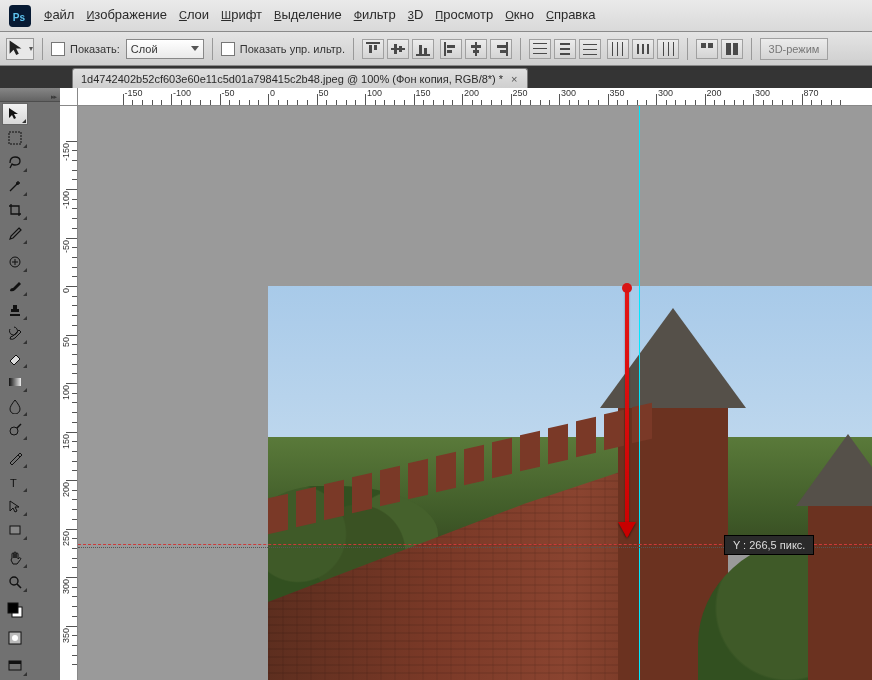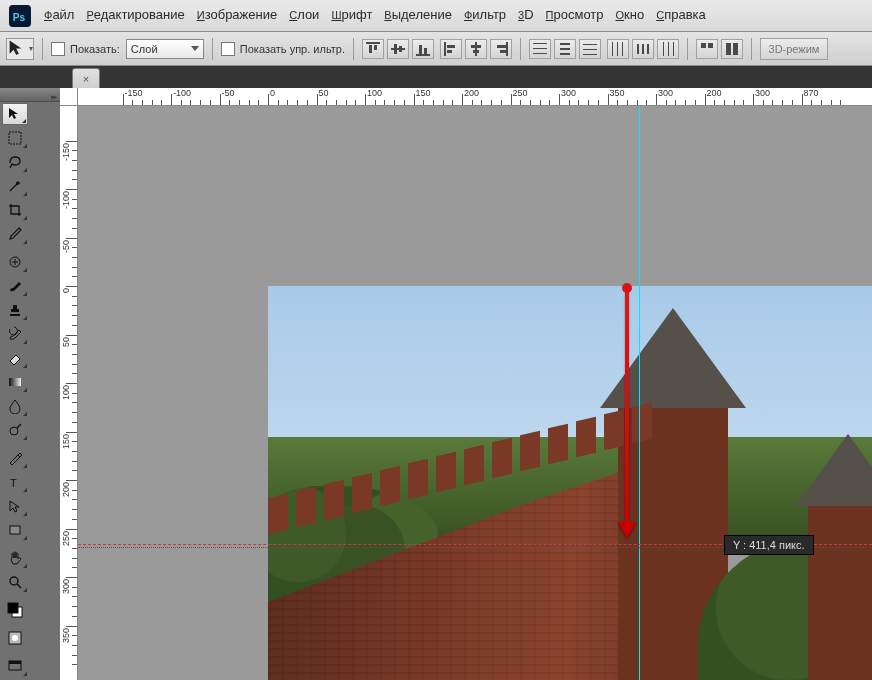--- a/index.html
+++ b/index.html
@@ -105,21 +105,20 @@
 
 <div class="menubar">
   <div class="logo">
     <svg viewBox="0 0 24 24">
         <rect width="24" height="24" rx="4" fill="#071a33"></rect>
         <text x="4" y="17" font-size="12" font-weight="700" fill="#5ec3ef">Ps</text>
       </svg>
   </div>
   <div id="menu-items" style="display: flex;">
       <div class="menu-item"><span class="u">Ф</span>айл</div>
-      <div class="menu-item"><span class="u">Р</span>едактирование</div>
       <div class="menu-item"><span class="u">И</span>зображение</div>
       <div class="menu-item"><span class="u">С</span>лои</div>
       <div class="menu-item"><span class="u">Ш</span>рифт</div>
       <div class="menu-item"><span class="u">В</span>ыделение</div>
       <div class="menu-item"><span class="u">Ф</span>ильтр</div>
       <div class="menu-item"><span class="u">3</span>D</div>
       <div class="menu-item"><span class="u">П</span>росмотр</div>
       <div class="menu-item"><span class="u">О</span>кно</div>
       <div class="menu-item"><span class="u">С</span>правка</div>
     </div>
@@ -260,20 +259,21 @@
       </div>
   </div>
   <div class="divider"></div>
   <div class="mode-btn">
     <span>3D-режим</span>
   </div>
 </div>
 
 <div class="tabstrip">
   <div class="doc-tab">
+    <span>1d4742402b52cf603e60e11c5d01a798415c2b48.jpeg @ 100% (Фон копия, RGB/8*) *</span>
     <span class="close">×</span>
   </div>
 </div>
 
 <div class="workspace">
 
   <div class="toolbox-wrap">
     <div class="toolbox-header">
         <span class="dots"></span>
       </div>
@@ -888,17 +888,17 @@
         </div>
 
       <div class="guide-v" id="guide-v" style="left: 560.54px;"></div>
 
       <div class="guide-h-dotted" id="guide-h1" style="top: 437.505px;"></div>
       <div class="guide-h-dotted gray" id="guide-h2" style="top: 440.505px;"></div>
 
       <div class="arrow" id="arrow" style="left: 546.9px; top: 180px; height: 250.26px;"></div>
 
       <div class="coord-tip" id="tip" style="left: 645.9px; top: 428.505px;">
-        <span>Y :  411,4 пикс.</span>
+        <span>Y :  266,5 пикс.</span>
       </div>
     </div>
   </div>
 </div>
 
 </body></html>

